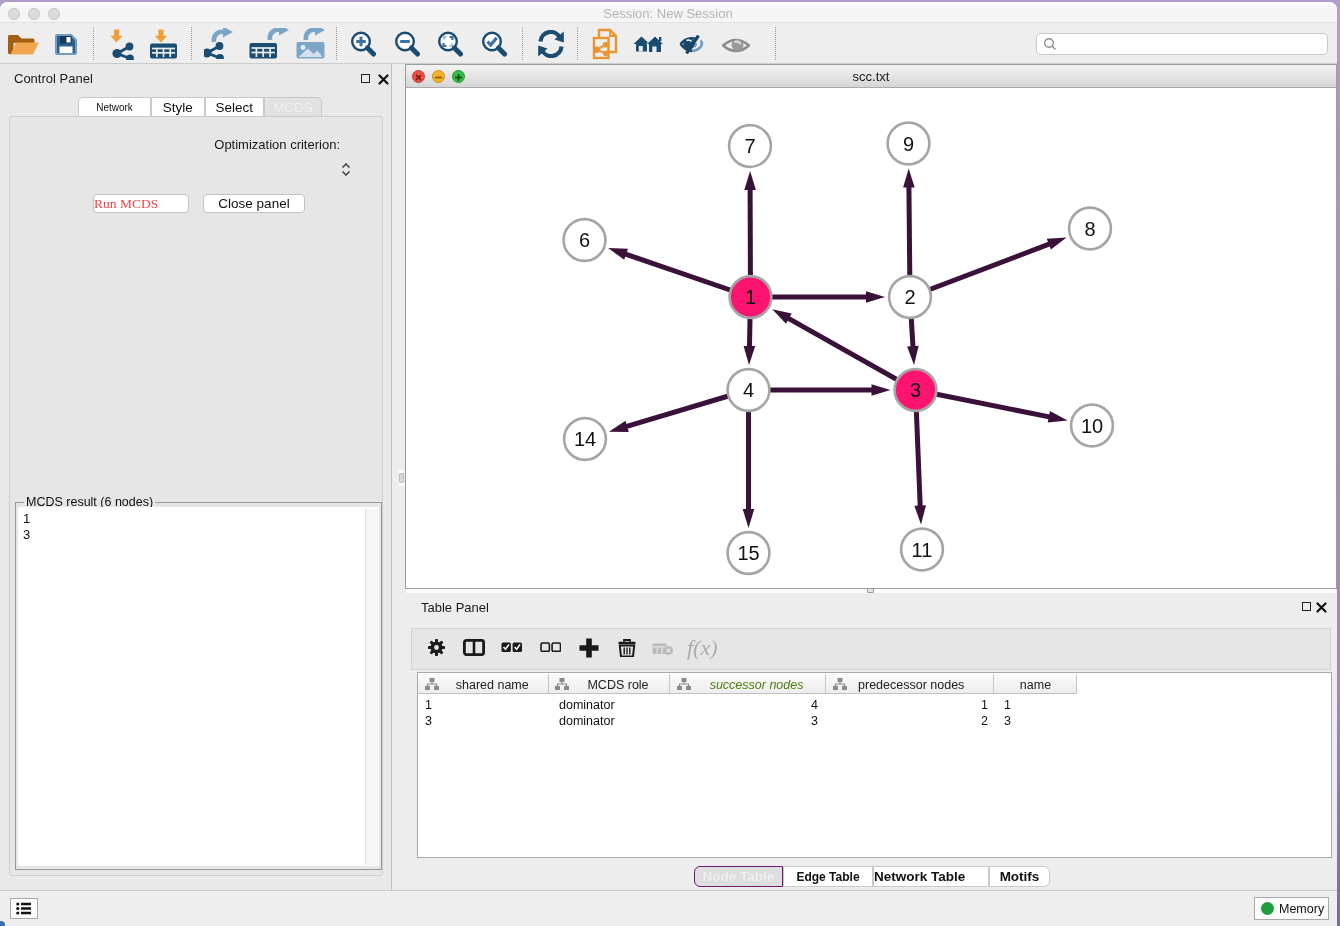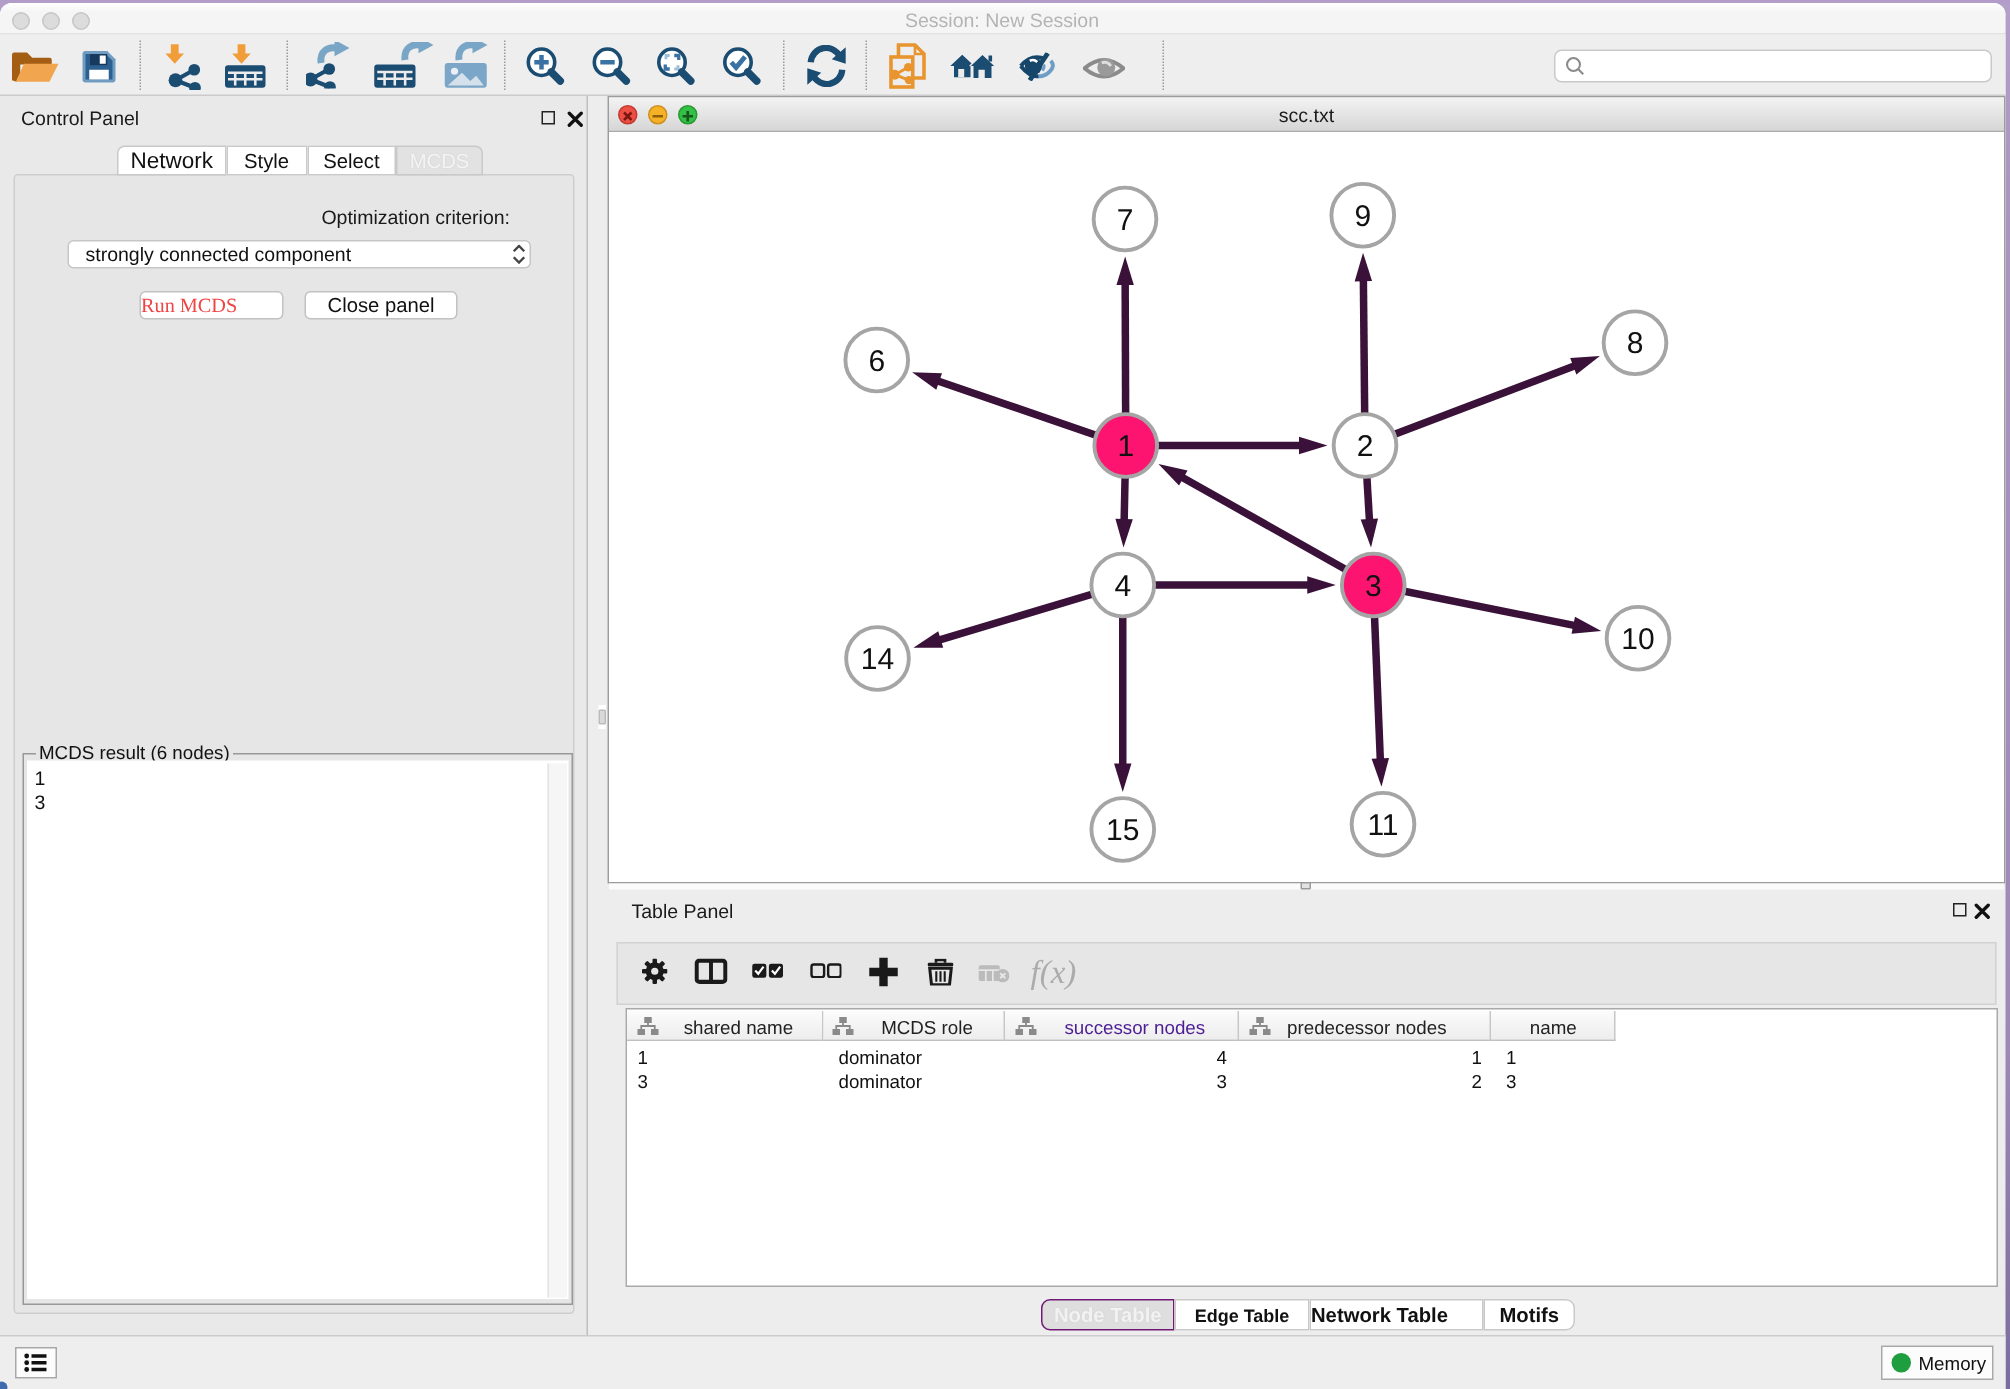--- a/index.html
+++ b/index.html
@@ -143,26 +143,25 @@
       <circle cx="6" cy="6" r="4.3" fill="none" stroke="#8b8b8b" stroke-width="1.4"></circle>
       <line x1="9.2" y1="9.2" x2="12.5" y2="12.5" stroke="#8b8b8b" stroke-width="1.4"></line>
     </svg>
 <div class="abs" style="left:0;top:64px;width:392px;height:826px;background:#e9e9e9;border-right:1px solid #bfbfbf;"></div>
 <div class="abs" style="left:14px;top:71px;font-size:13px;color:#1a1a1a;">Control Panel</div>
 <div class="abs" style="left:361px;top:74px;width:9px;height:9px;border:1.6px solid #222;"></div>
 <svg class="abs" width="11" height="11" viewBox="0 0 11 11" style="left:378px;top:74px">
       <path d="M1.5 1.5 L9.5 9.5 M9.5 1.5 L1.5 9.5" stroke="#111" stroke-width="2.2" stroke-linecap="round"></path>
     </svg>
 <div class="abs" style="left:9px;top:116px;width:374px;height:760px;background:#e6e6e6;border:1px solid #cecece;border-radius:3px;"></div>
-<div class="abs" style="left:78px;top:97px;width:73px;height:20px;background:#fff;color:#111;border:1px solid #c9c9c9;border-radius:5px 0 0 0;text-align:center;font-size:15px;line-height:19px;">Network</div>
+<div class="abs" style="left:78px;top:97px;width:73px;height:20px;background:#fff;color:#111;border:1px solid #c9c9c9;border-radius:5px 0 0 0;text-align:center;font-size:10px;line-height:19px;">Network</div>
 <div class="abs" style="left:151px;top:97px;width:53.5px;height:20px;background:#fff;color:#111;border:1px solid #c9c9c9;text-align:center;font-size:13.5px;line-height:19px;">Style</div>
 <div class="abs" style="left:204.5px;top:97px;width:59.5px;height:20px;background:#fff;color:#111;border:1px solid #c9c9c9;text-align:center;font-size:13.5px;line-height:19px;">Select</div>
 <div class="abs" style="left:264px;top:97px;width:58px;height:20px;background:#e2e2e2;color:#f4f4f4;border:1px solid #c9c9c9;border-radius:0 5px 0 0;text-shadow:0 0 1px #cfcfcf;text-align:center;font-size:13.5px;line-height:19px;">MCDS</div>
 <div class="abs" style="left:60px;top:137px;width:280px;text-align:right;font-size:13px;color:#1a1a1a;">Optimization criterion:</div>
-<div class="abs" style="left:45px;top:160px;width:309px;height:19px;background:#fff;border:1px solid #c6c6c6;border-radius:4px;font-size:13px;color:#111;line-height:18px;padding-left:11px;">strongly connected component</div>
 <svg class="abs" width="10" height="13" viewBox="0 0 10 13" style="left:341px;top:163px">
       <path d="M1.5 4.5 L5 1 L8.5 4.5" fill="none" stroke="#444" stroke-width="1.6"></path>
       <path d="M1.5 8.5 L5 12 L8.5 8.5" fill="none" stroke="#444" stroke-width="1.6"></path>
     </svg>
 <div class="abs" style="left:93px;top:194px;width:96px;height:19px;background:#fff;border:1px solid #c2c2c2;border-radius:4px;text-align:left;font-size:13.5px;color:#ef4444;line-height:18px;font-family:Liberation Serif, serif;">Run MCDS</div>
 <div class="abs" style="left:203px;top:194px;width:102px;height:19px;background:#fff;border:1px solid #c2c2c2;border-radius:4px;text-align:center;font-size:13.5px;color:#111;line-height:18px;">Close panel</div>
 <fieldset class="abs" style="left:15px;top:495px;width:367px;height:375px;border:1px solid #989898;background:transparent;">
       <legend style="font-size:12.5px;color:#111;margin-left:8px;padding:0 2px;">MCDS result (6 nodes)</legend>
     </fieldset>
 <div class="abs" style="left:18px;top:507px;width:361px;height:359px;background:#fff;"></div>
@@ -300,21 +299,21 @@
       <path d="M8 5 v2 M3.5 9 V7 h9 V9" stroke="#8a8a8a" stroke-width="1.2" fill="none"></path>
     </svg>
 <div class="abs" style="left:572.5px;top:678px;width:91.0px;text-align:center;font-size:12.5px;color:#222;">MCDS role</div>
 <div class="abs" style="left:669.5px;top:674px;width:156.1px;height:20px;background:linear-gradient(180deg,#fbfbfb,#ededed);border-right:1px solid #c6c6c6;border-bottom:1px solid #c0c0c0;"></div>
 <svg width="16" height="14" viewBox="0 0 16 14" style="position:absolute;left:676px;top:677px">
       <rect x="5.5" y="1" width="5" height="4" fill="#8a8a8a"></rect>
       <rect x="1" y="9" width="5" height="4" fill="#8a8a8a"></rect>
       <rect x="10" y="9" width="5" height="4" fill="#8a8a8a"></rect>
       <path d="M8 5 v2 M3.5 9 V7 h9 V9" stroke="#8a8a8a" stroke-width="1.2" fill="none"></path>
     </svg>
-<div class="abs" style="left:693.5px;top:678px;width:126.1px;text-align:center;font-size:12.5px;color:#4c1d95;">successor nodes</div>
+<div class="abs" style="left:693.5px;top:678px;width:126.1px;text-align:center;font-size:12.5px;color:#4d7c0f;font-style:italic;">successor nodes</div>
 <div class="abs" style="left:825.6px;top:674px;width:168.4px;height:20px;background:linear-gradient(180deg,#fbfbfb,#ededed);border-right:1px solid #c6c6c6;border-bottom:1px solid #c0c0c0;"></div>
 <svg width="16" height="14" viewBox="0 0 16 14" style="position:absolute;left:832px;top:677px">
       <rect x="5.5" y="1" width="5" height="4" fill="#8a8a8a"></rect>
       <rect x="1" y="9" width="5" height="4" fill="#8a8a8a"></rect>
       <rect x="10" y="9" width="5" height="4" fill="#8a8a8a"></rect>
       <path d="M8 5 v2 M3.5 9 V7 h9 V9" stroke="#8a8a8a" stroke-width="1.2" fill="none"></path>
     </svg>
 <div class="abs" style="left:842px;top:678px;width:138.4px;text-align:center;font-size:12.5px;color:#222;">predecessor nodes</div>
 <div class="abs" style="left:994.0px;top:674px;width:83.0px;height:20px;background:linear-gradient(180deg,#fbfbfb,#ededed);border-right:1px solid #c6c6c6;border-bottom:1px solid #c0c0c0;"></div>
 <div class="abs" style="left:994.0px;top:678px;width:83.0px;text-align:center;font-size:12.5px;color:#222;">name</div>

